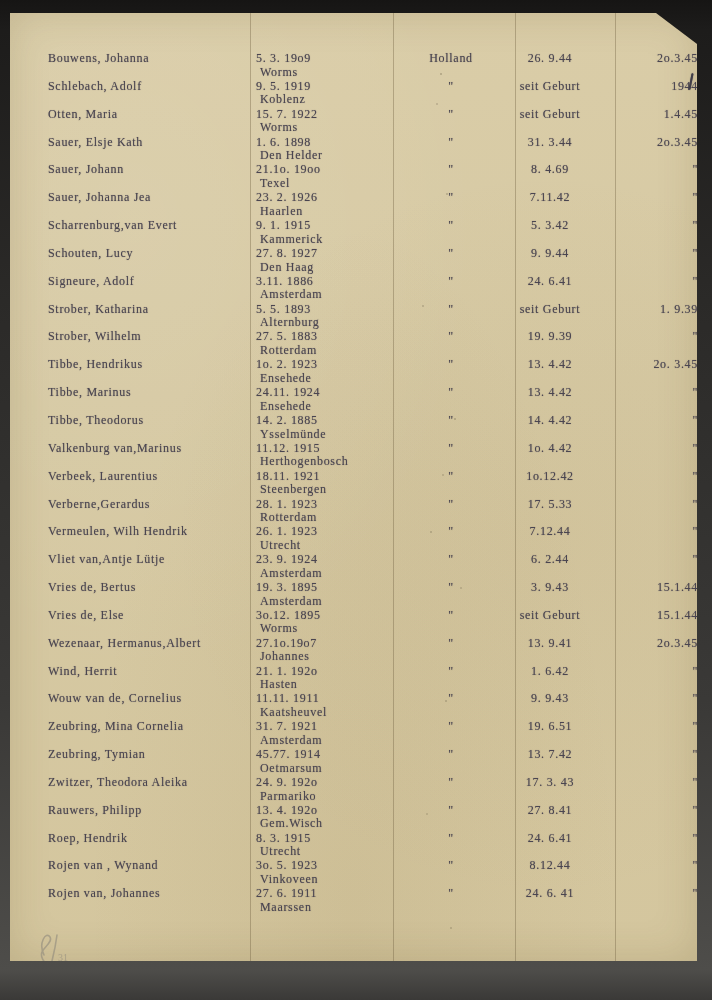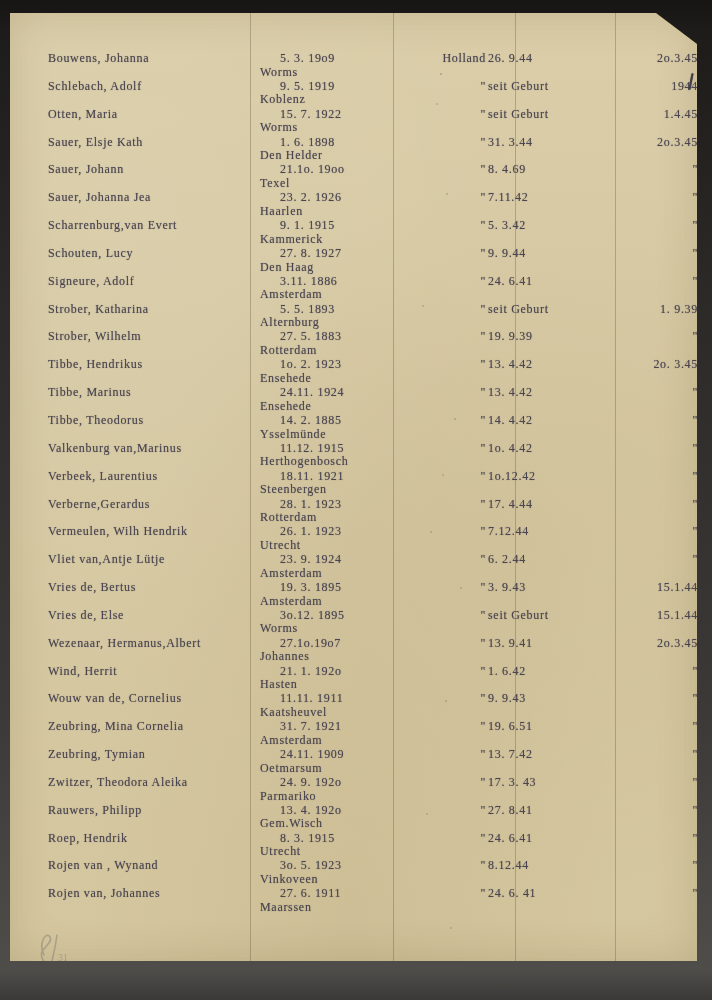--- a/index.html
+++ b/index.html
@@ -25,24 +25,24 @@
   .vline.v3{left:505px;}
   .vline.v4{left:605px;}
   .entries{position:absolute;left:0;top:39px;width:100%;}
   .entry{position:relative;height:27.85px;}
   .entry span{
     position:absolute;top:0;display:block;white-space:pre;
     font-size:12px;line-height:13.6px;letter-spacing:0.7px;
     color:#4a4550;text-shadow:0 0 1px rgba(74,69,82,0.55);
   }
   .f-name{left:38px;}
-  .f-bdate{left:246px;margin-left:24px;}
+  .f-bdate{left:246px;}
   .f-place{left:250px;top:13.6px !important;}
-  .f-country{left:384px;width:92px;text-align:right;}
-  .f-date1{left:478px;width:124px;text-align:left;}
+  .f-country{left:395px;width:92px;text-align:center;}
+  .f-date1{left:478px;width:124px;text-align:center;}
   .f-date2{left:606px;width:82px;text-align:right;}
   .pen-stroke{
     position:absolute;left:74px;top:-7px;width:2px;height:17px;
     background:#413e48;transform:rotate(11deg);border-radius:2px;
     box-shadow:0 0 1px rgba(60,56,70,0.8);
   }
   .pencil-note{
     position:absolute;left:20px;top:908px;width:50px;height:50px;
     opacity:0.55;
   }
@@ -195,21 +195,21 @@
     <span class="f-place">Steenbergen</span>
     <span class="f-country">"</span>
     <span class="f-date1">1o.12.42</span>
     <span class="f-date2">"</span>
   </div>
       <div class="entry">
     <span class="f-name">Verberne,Gerardus</span>
     <span class="f-bdate">28. 1. 1923</span>
     <span class="f-place">Rotterdam</span>
     <span class="f-country">"</span>
-    <span class="f-date1">17. 4.44</span>
+    <span class="f-date1">17. 5.33</span>
     <span class="f-date2">"</span>
   </div>
       <div class="entry">
     <span class="f-name">Vermeulen, Wilh Hendrik</span>
     <span class="f-bdate">26. 1. 1923</span>
     <span class="f-place">Utrecht</span>
     <span class="f-country">"</span>
     <span class="f-date1">7.12.44</span>
     <span class="f-date2">"</span>
   </div>
@@ -264,21 +264,21 @@
       <div class="entry">
     <span class="f-name">Zeubring, Mina Cornelia</span>
     <span class="f-bdate">31. 7. 1921</span>
     <span class="f-place">Amsterdam</span>
     <span class="f-country">"</span>
     <span class="f-date1">19. 6.51</span>
     <span class="f-date2">"</span>
   </div>
       <div class="entry">
     <span class="f-name">Zeubring, Tymian</span>
-    <span class="f-bdate">24.11. 1909</span>
+    <span class="f-bdate">45.77. 1914</span>
     <span class="f-place">Oetmarsum</span>
     <span class="f-country">"</span>
     <span class="f-date1">13. 7.42</span>
     <span class="f-date2">"</span>
   </div>
       <div class="entry">
     <span class="f-name">Zwitzer, Theodora Aleika</span>
     <span class="f-bdate">24. 9. 192o</span>
     <span class="f-place">Parmariko</span>
     <span class="f-country">"</span>

